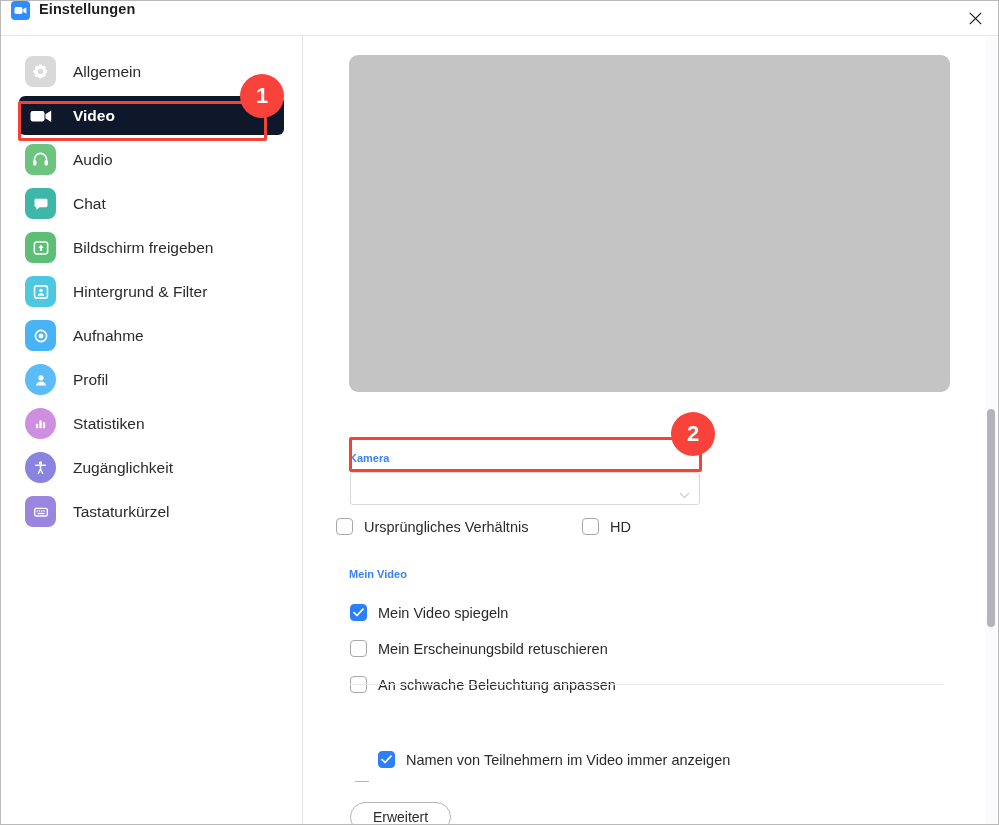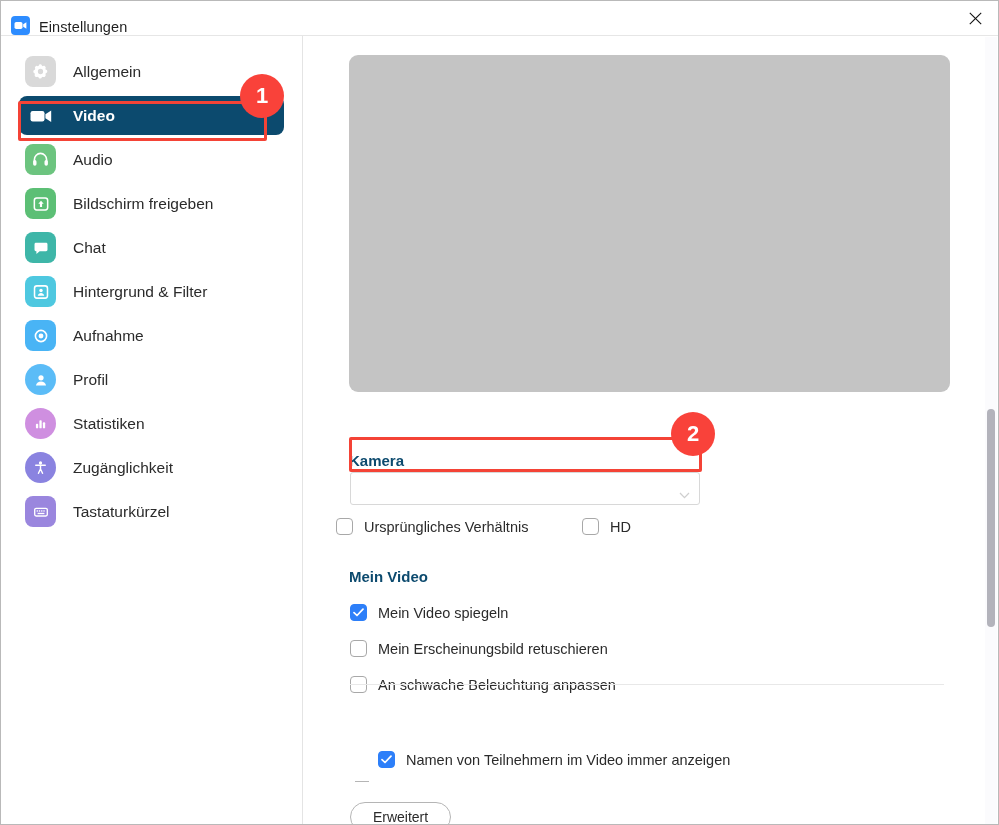--- a/index.html
+++ b/index.html
@@ -24,21 +24,22 @@
   
   .titlebar {
     position: absolute;
     left: 0; top: 0;
     width: 100%;
     height: 35px;
     background: #ffffff;
     border-bottom: 1px solid #e6e6e6;
     box-sizing: border-box;
     display: flex;
-    align-items: flex-end;
+    align-items: flex-start;
+    font-weight: bold;
   }
   .titlebar-icon {
     margin-left: 10px;
     width: 19px;
     height: 19px;
     border-radius: 4px;
     background: #2d8cff;
     display: flex;
     align-items: center;
     justify-content: center;
@@ -78,22 +79,21 @@
     display: flex;
     align-items: center;
     height: 39px;
     margin: 5px 18px 5px 18px;
     border-radius: 6px;
     padding-left: 3px;
     box-sizing: border-box;
     cursor: default;
   }
   .nav-item.active {
-    background: #0c4a6e;
-    border-radius: 8px;
+    background: #0f172a;
   }
   .nav-icon {
     width: 31px;
     height: 31px;
     border-radius: 8px;
     flex: 0 0 auto;
     display: flex;
     align-items: center;
     justify-content: center;
     margin-left: 3px;
@@ -150,23 +150,23 @@
     position: absolute;
     left: 45px;
     top: 18px;
     width: 601px;
     height: 337px;
     background: #c4c4c4;
     border-radius: 9px;
   }
   .section-title {
     position: absolute;
-    font-size: 15px;
+    font-size: 11px;
     font-weight: bold;
-    color: #0c4a6e;
+    color: #3b82f6;
   }
   .camera-title { left: 45px; top: 415px; }
   .myvideo-title { left: 45px; top: 531px; }
 
   .camera-select {
     position: absolute;
     left: 46px;
     top: 435px;
     width: 350px;
     height: 33px;
@@ -316,36 +316,36 @@
         <svg width="19" height="19" viewBox="0 0 20 20">
           <path d="M3.6 12.6V10a6.4 6.4 0 0 1 12.8 0v2.6" fill="none" stroke="#ffffff" stroke-width="1.7" stroke-linecap="round"></path>
           <rect x="2.2" y="10.6" width="3.6" height="6" rx="1.8" fill="#ffffff"></rect>
           <rect x="14.2" y="10.6" width="3.6" height="6" rx="1.8" fill="#ffffff"></rect>
         </svg>
       </span>
       <span class="nav-label">Audio</span>
     </div>
 
     <div class="nav-item">
+      <span class="nav-icon" style="background:#3eb6a8;">
+        <svg width="18" height="18" viewBox="0 0 20 20">
+          <path fill="#ffffff" d="M4.4 4.2h11.2c.9 0 1.6.7 1.6 1.6v6.2c0 .9-.7 1.6-1.6 1.6H8.5l-3.6 3v-3h-.5c-.9 0-1.6-.7-1.6-1.6V5.8c0-.9.7-1.6 1.6-1.6z"></path>
+        </svg>
+      </span>
+      <span class="nav-label">Chat</span>
+    </div>
+
+    <div class="nav-item">
       <span class="nav-icon" style="background:#5cbf75;">
         <svg width="18" height="18" viewBox="0 0 20 20">
           <rect x="2.6" y="3.4" width="14.8" height="13.2" rx="2.6" fill="none" stroke="#ffffff" stroke-width="1.7"></rect>
           <path d="M10 6.4 L13 9.8 H11.2 V13.4 H8.8 V9.8 H7 Z" fill="#ffffff"></path>
         </svg>
       </span>
       <span class="nav-label">Bildschirm freigeben</span>
-    </div>
-
-    <div class="nav-item">
-      <span class="nav-icon" style="background:#3eb6a8;">
-        <svg width="18" height="18" viewBox="0 0 20 20">
-          <path fill="#ffffff" d="M4.4 4.2h11.2c.9 0 1.6.7 1.6 1.6v6.2c0 .9-.7 1.6-1.6 1.6H8.5l-3.6 3v-3h-.5c-.9 0-1.6-.7-1.6-1.6V5.8c0-.9.7-1.6 1.6-1.6z"></path>
-        </svg>
-      </span>
-      <span class="nav-label">Chat</span>
     </div>
 
     <div class="nav-item">
       <span class="nav-icon" style="background:#4ec8e0;">
         <svg width="18" height="18" viewBox="0 0 20 20">
           <rect x="2.8" y="3.2" width="14.4" height="13.6" rx="2.6" fill="none" stroke="#ffffff" stroke-width="1.7"></rect>
           <circle cx="10" cy="8.4" r="1.9" fill="#ffffff"></circle>
           <path d="M6.4 14.2c.5-2 1.9-3 3.6-3s3.1 1 3.6 3z" fill="#ffffff"></path>
         </svg>
       </span>

